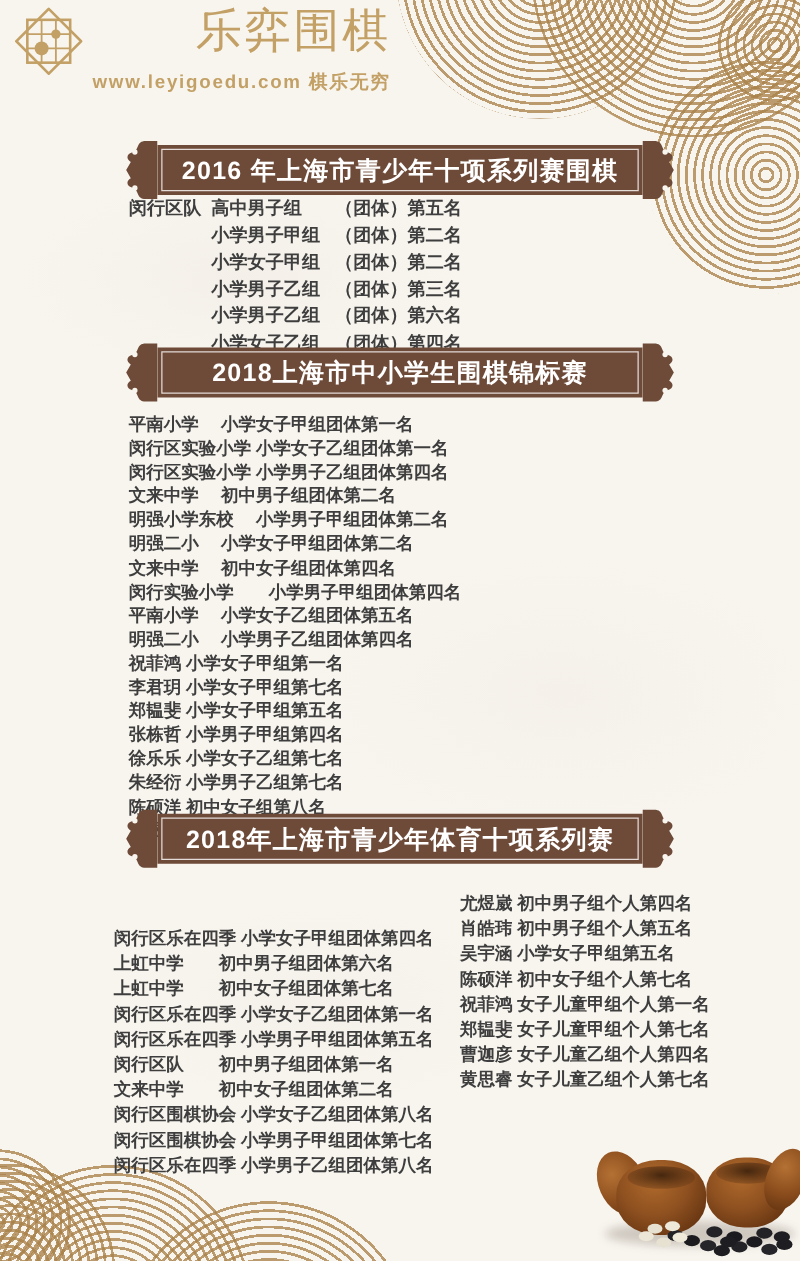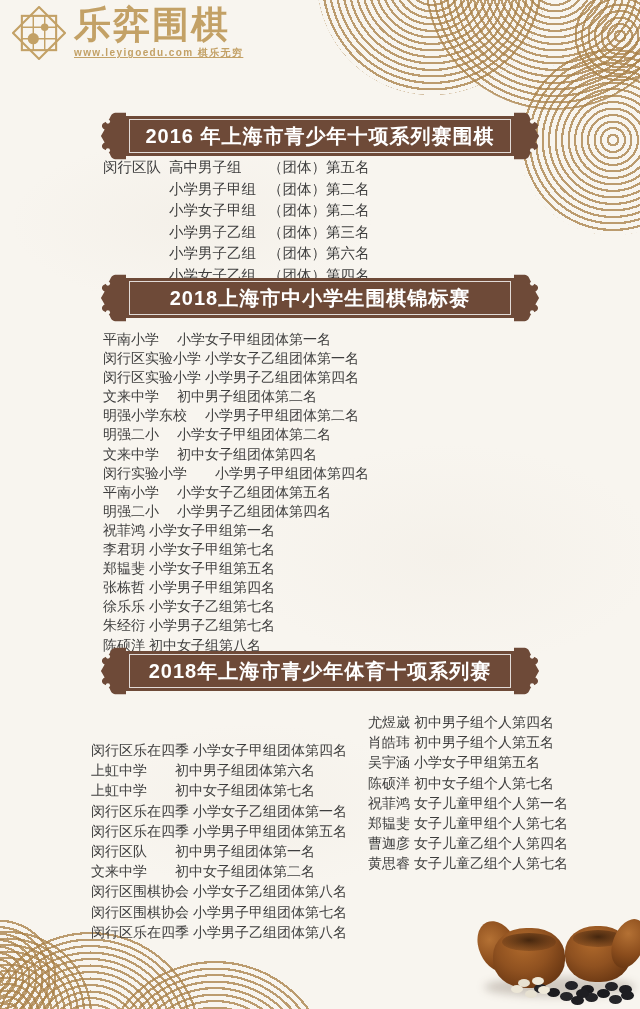--- a/index.html
+++ b/index.html
@@ -18,36 +18,36 @@
   .ring{
     position:absolute;border-radius:50%;pointer-events:none;z-index:0;
     background:repeating-radial-gradient(circle closest-side,
       rgba(170,130,74,0) 0px, rgba(170,130,74,0) 4.3px,
       rgba(170,130,74,.78) 4.3px, rgba(170,130,74,.78) 6.5px);
   }
   
   .logo{position:absolute;left:12px;top:6px;display:flex;align-items:flex-start;z-index:3;}
   .logo-icon{width:54px;height:54px;margin-right:8px;}
   .logo-txt{display:flex;flex-direction:column;}
-  .logo-title{font-size:37px;font-weight:bold;color:#c3a166;letter-spacing:2px;line-height:38px;}
-  .logo-tag{font-size:10px;font-weight:bold;color:#c3a166;letter-spacing:1.4px;margin-top:2px;text-decoration:underline;}
+  .logo-title{font-size:37px;font-weight:normal;color:#c3a166;letter-spacing:2px;line-height:38px;text-align:right;}
+  .logo-tag{font-size:15px;font-weight:bold;color:#c3a166;letter-spacing:1.4px;margin-top:12px;}
   
   .banner{position:absolute;left:100px;width:440px;height:52px;display:flex;align-items:center;z-index:2;}
   .banner .bar{
     position:relative;flex:1;height:40px;background:#6e4a38;
     display:flex;align-items:center;justify-content:center;
   }
   .banner .bar::after{
     content:"";position:absolute;inset:3px;border:1px solid rgba(255,255,255,.8);pointer-events:none;
   }
   .bar-text{color:#ffffff;font-size:20px;font-weight:bold;letter-spacing:1px;white-space:pre;}
   .scrollend{width:26px;height:52px;flex:0 0 auto;}
   .scrollend.flip{transform:scaleX(-1);}
   
-  .textblock{position:absolute;z-index:2;font-size:14.5px;font-weight:400;color:#3e3e3e;}
+  .textblock{position:absolute;z-index:2;font-size:14.5px;font-weight:700;color:#3e3e3e;}
   .textline{white-space:pre;}
   .s1row{display:flex;line-height:21.6px;}
   .s1org{width:66px;white-space:pre;}
   .s1group{width:99px;white-space:pre;}
   .s1result{white-space:pre;}
   .s2 .textline{line-height:19.1px;font-size:14px;}
   .s3 .textline{line-height:20.2px;font-size:14px;}
   
   .bowls{position:absolute;left:478px;top:893px;width:162px;height:116px;z-index:1;}
   .bowl-shadow{position:absolute;left:6px;top:84px;width:152px;height:20px;border-radius:50%;

